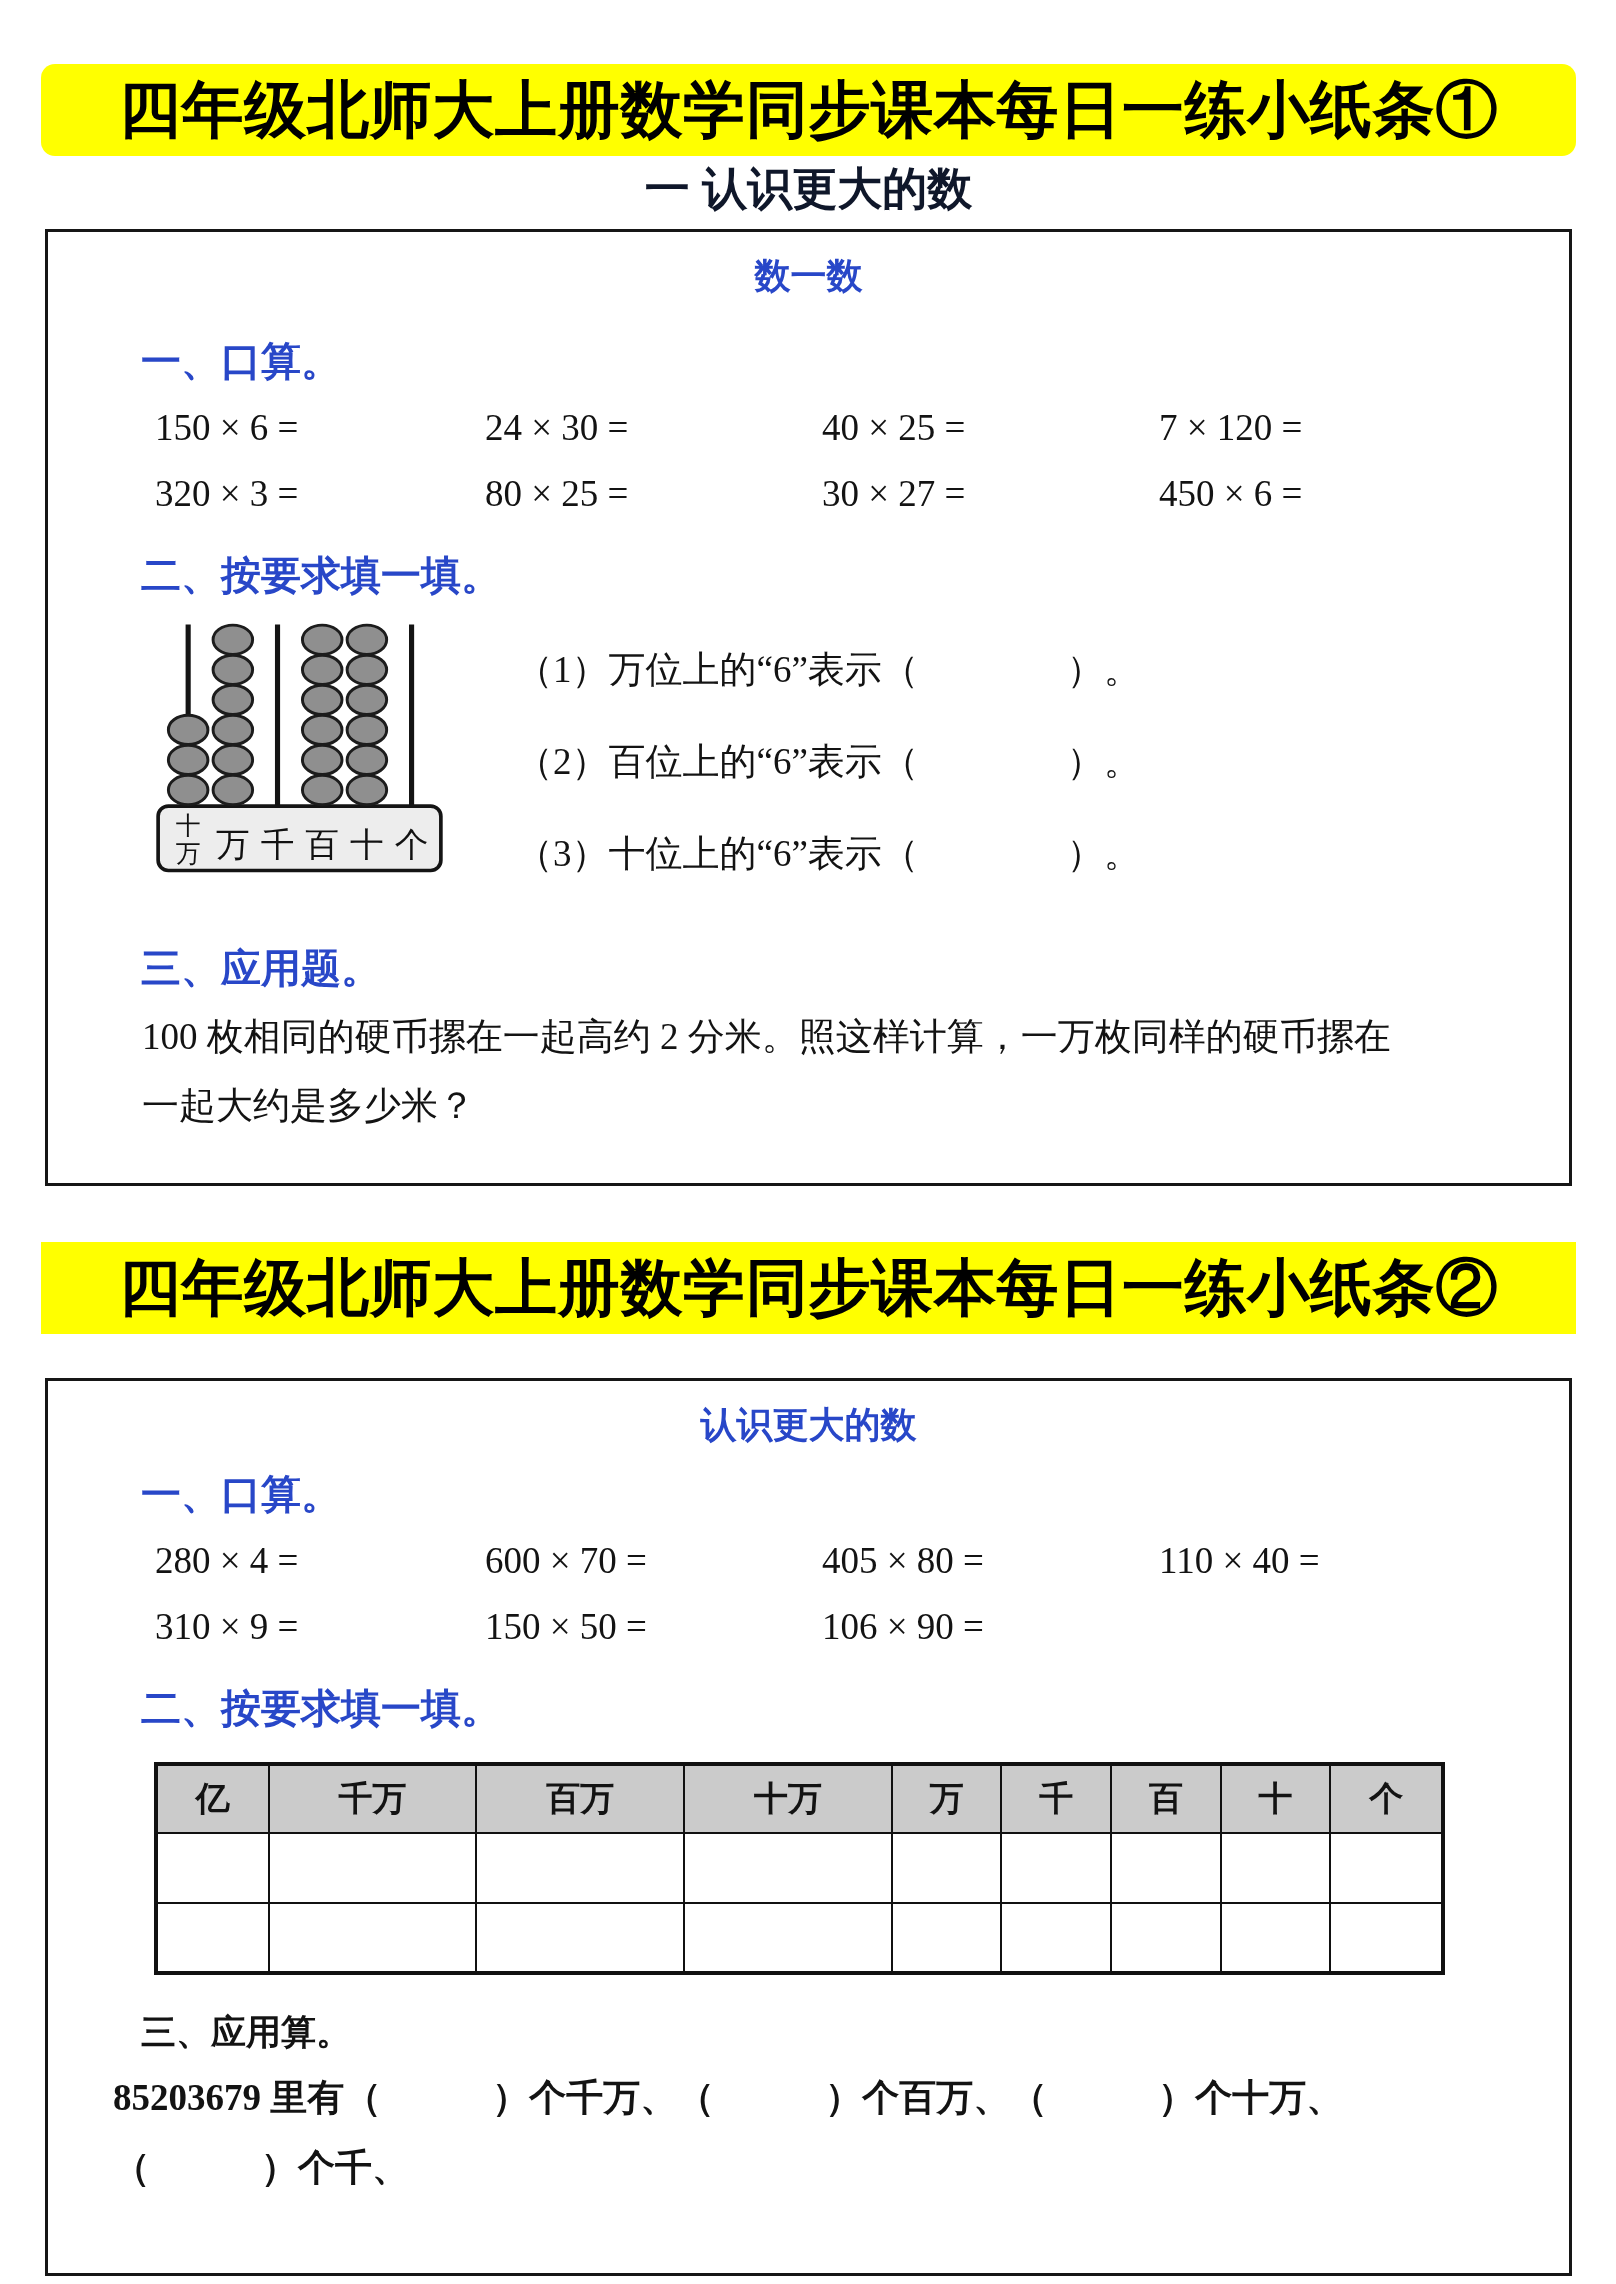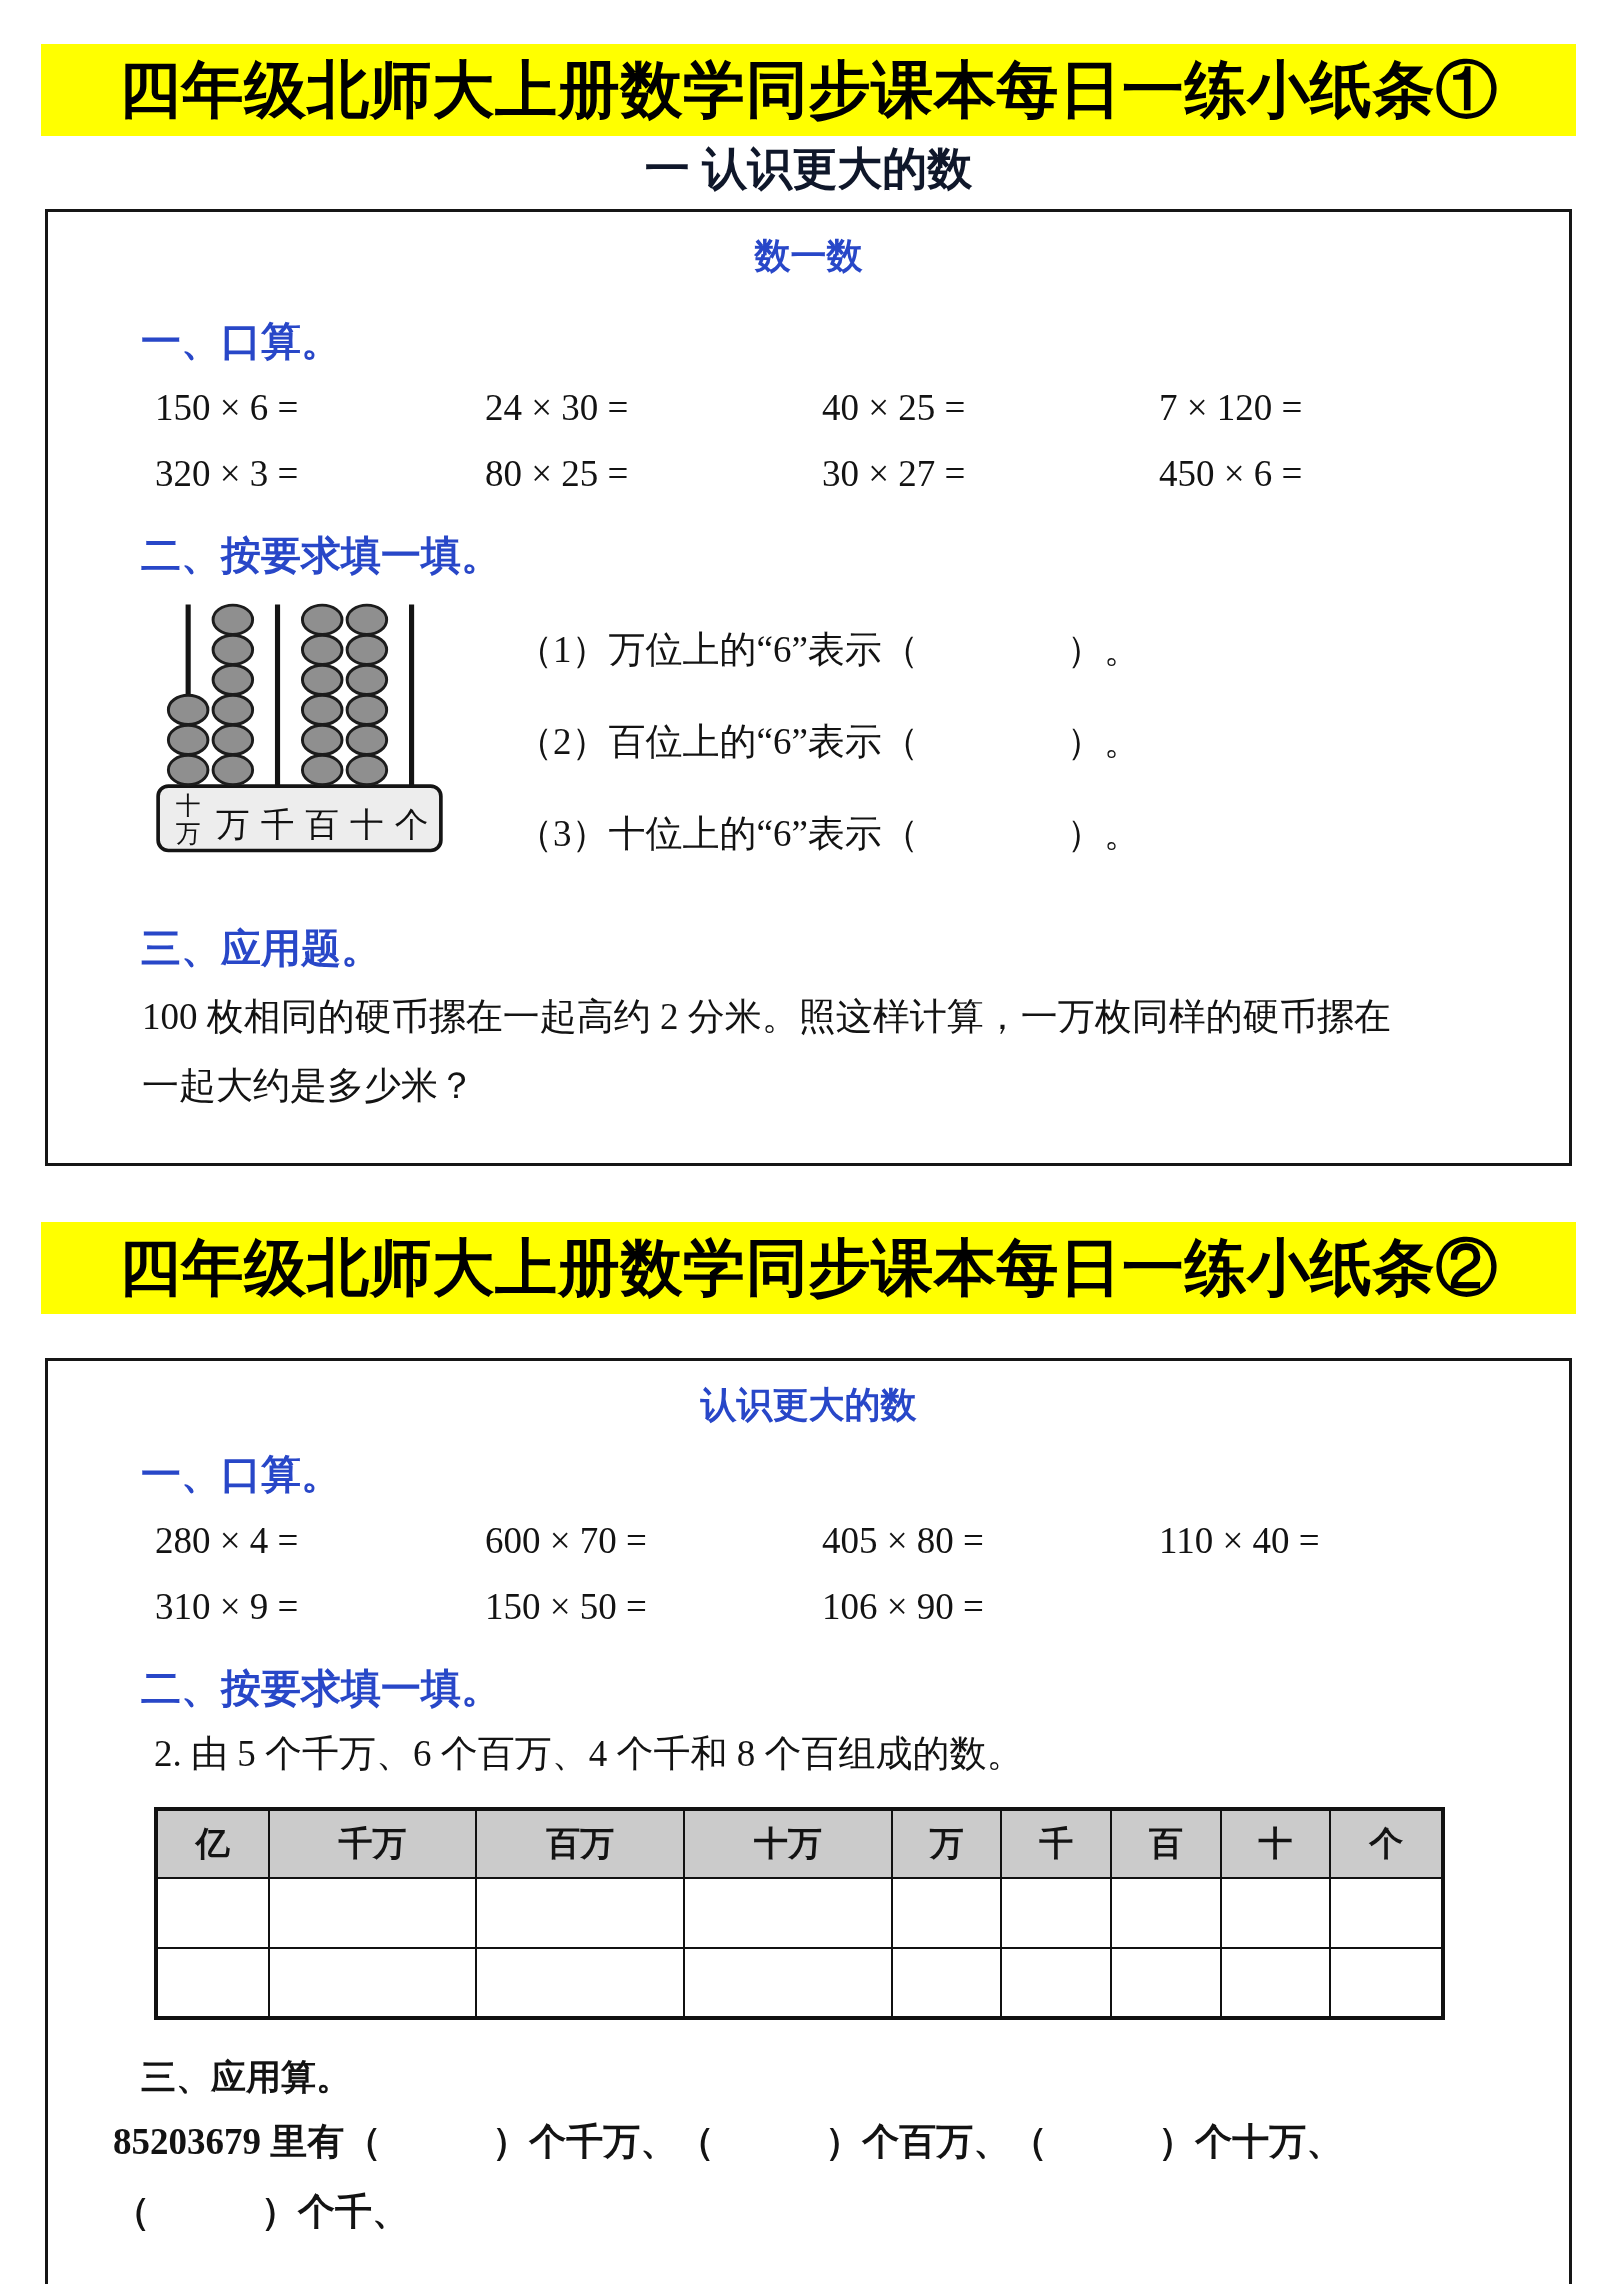--- a/index.html
+++ b/index.html
@@ -6,21 +6,21 @@
   html,body { margin:0; padding:0; background:#ffffff; }
   body {
     width:1617px; height:2284px; position:relative;
     font-family:"Liberation Serif", serif; color:#131313; overflow:hidden;
   }
   .banner {
     margin:0 41px; background:#ffff00; text-align:center;
     font-family:"Liberation Sans", sans-serif; font-weight:bold;
     font-size:62px; line-height:92px; letter-spacing:0.7px; color:#000;
   }
-  .banner.first { margin-top:44px; }
+  .banner.first { margin-top:64px;border-radius:14px; }
   .banner.second { margin-top:56px; }
   .chapter-line {
     text-align:center; color:#0f172a; font-family:"Liberation Sans", sans-serif;
     font-weight:bold; font-size:45px; line-height:57px; margin-top:4.4px;
   }
   .sheet {
     margin:11.7px 45px 0 45px; border:3.7px solid #161616;
     padding:16px 62px 43px 62px; background:#fff;
   }
   .sheet.second { margin-top:44px; padding-bottom:70px; }
@@ -141,21 +141,20 @@
     <span>280 × 4 =</span>
     <span>600 × 70 =</span>
     <span>405 × 80 =</span>
     <span>110 × 40 =</span>
     <span>310 × 9 =</span>
     <span>150 × 50 =</span>
     <span>106 × 90 =</span>
   </div>
 
   <div class="heading">二、按要求填一填。</div>
-  <div class="num-item">2. 由 5 个千万、6 个百万、4 个千和 8 个百组成的数。</div>
 
   <table class="pv-table">
     <thead>
       <tr>
         <th>亿</th>
         <th>千万</th>
         <th>百万</th>
         <th>十万</th>
         <th>万</th>
         <th>千</th>

